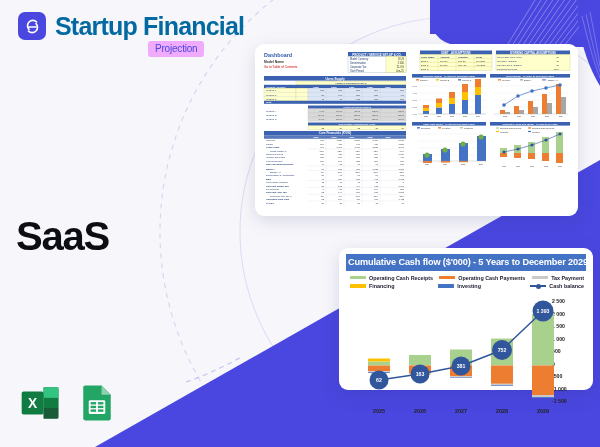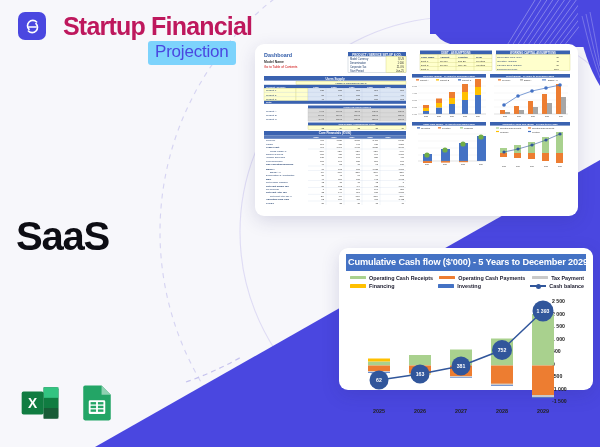--- a/index.html
+++ b/index.html
@@ -16,26 +16,26 @@
   #bg svg { display:block; width:600px; height:447px; }
 
   
   .brand { position:absolute; left:18px; top:12px; z-index:6; display:flex; align-items:center; gap:9px; }
   .brand-mark {
     width:28px; height:28px; border-radius:7px;
     background:#4a47e0; display:flex; align-items:center; justify-content:center;
   }
   .brand-mark svg { display:block; }
   .brand-name {
-    font-size:25px; font-weight:bold; color:#be185d; letter-spacing:-0.8px;
-    white-space:nowrap; line-height:1;margin-left:8px;
+    font-size:25px; font-weight:bold; color:#0369a1; letter-spacing:-0.8px;
+    white-space:nowrap; line-height:1;
   }
   .brand-sub {
     position:absolute; left:148px; top:41px; z-index:6;
-    background:#7dd3fc; color:#4a47e0; font-size:17px; font-weight:500;
+    background:#f0abfc; color:#4a47e0; font-size:10px; font-weight:500;
     padding:2px 7px 3px; border-radius:3px; letter-spacing:-0.2px; line-height:1.1;
   }
 
   
   .headline {
     position:absolute; left:16px; top:170px; z-index:6;
     font-size:40px; font-weight:bold; color:#0d0d14;
     line-height:1.22; letter-spacing:-1.2px;margin-top:42px;
   }
 

